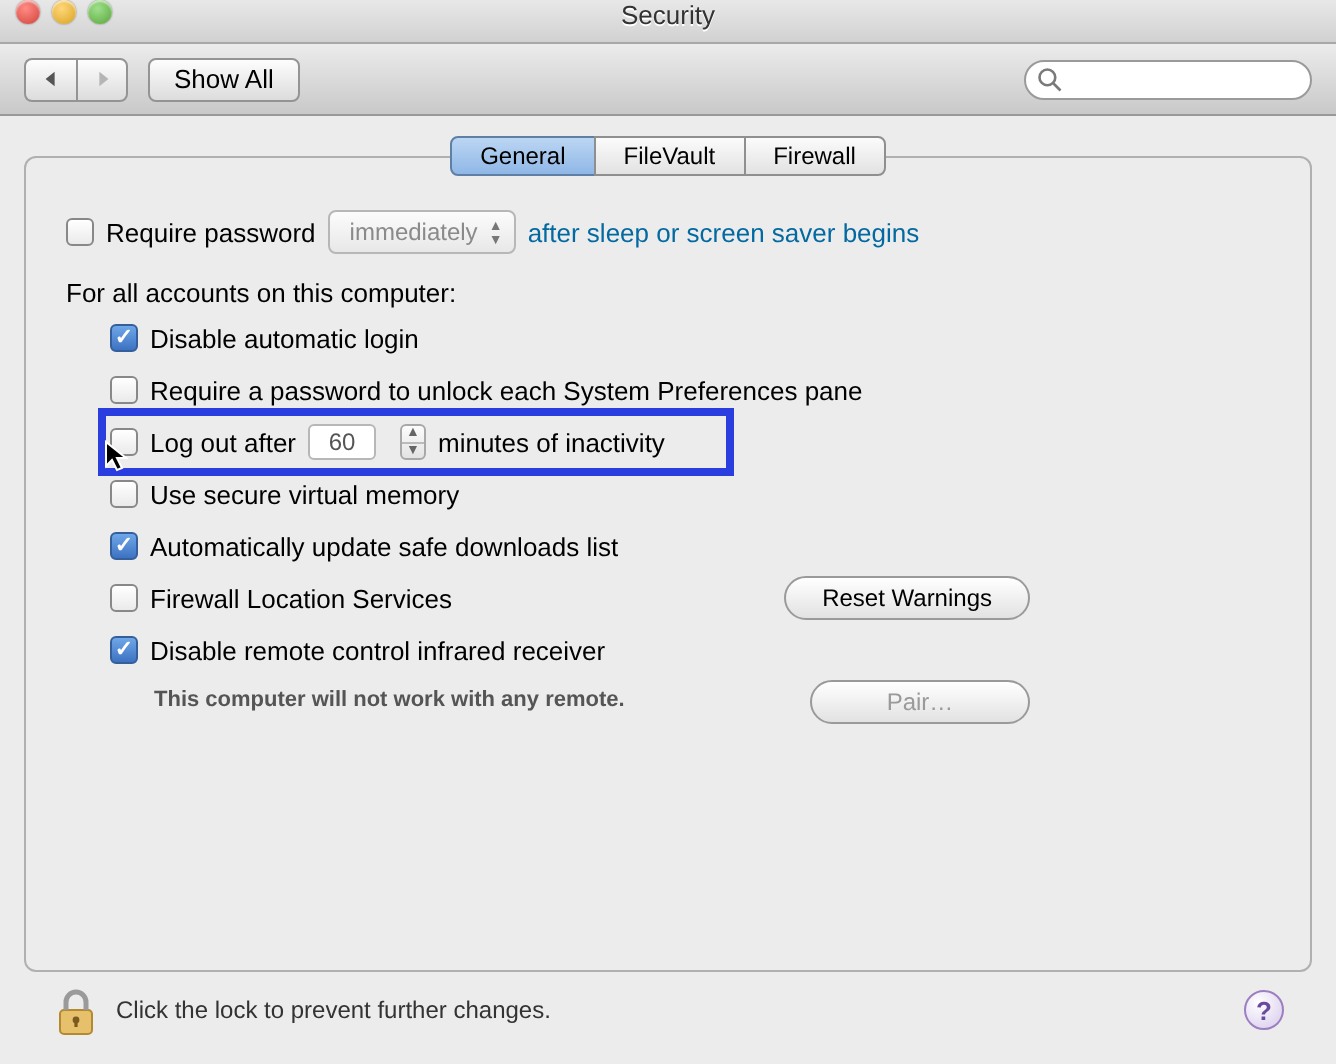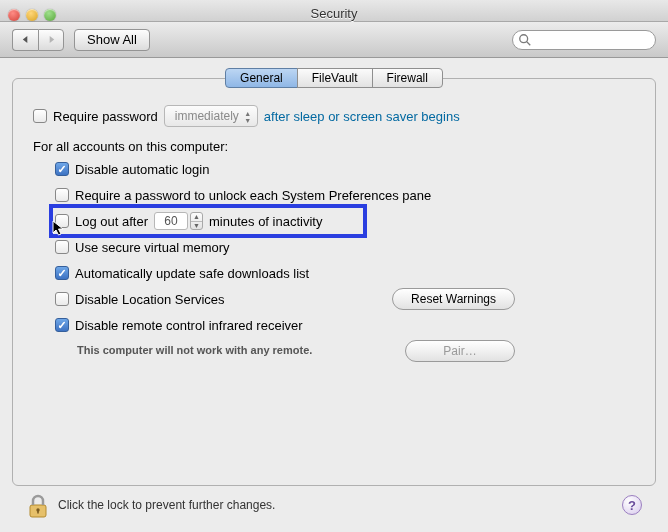--- a/index.html
+++ b/index.html
@@ -20,21 +20,21 @@
     display: flex;
     flex-direction: column;
     box-shadow: 0 1px 4px rgba(0,0,0,0.3);
   }
   
   .titlebar {
     height: 22px;
     background: linear-gradient(#e8e8e8, #d1d1d1);
     border-bottom: 1px solid #a8a8a8;
     display: flex;
-    align-items: flex-end;
+    align-items: flex-start;
     position: relative;
   }
   .traffic {
     display: flex;
     gap: 6px;
     margin-left: 8px;
   }
   .traffic .dot {
     width: 12px; height: 12px; border-radius: 50%;
     box-shadow: inset 0 1px 1px rgba(255,255,255,0.6), 0 0 1px rgba(0,0,0,0.5);
@@ -183,21 +183,21 @@
     font-size: 12px;
     color:#8a8a8a;
   }
   .popup .arrows {
     position:absolute; right:3px; top:3px;
     width:12px; height:16px;
     display:flex; flex-direction:column; align-items:center; justify-content:center;
     font-size: 7px; color:#777; line-height:7px;
   }
   .stepper-field {
-    display:flex; align-items:center; gap:2px;
+    display:flex; align-items:center; gap:12px;
   }
   .stepper-input {
     width: 34px; height: 18px;
     border: 1px solid #b7b7b7;
     border-radius: 3px;
     background:#fff;
     text-align:center;
     font-size:12px;
     color:#555;
   }
@@ -364,21 +364,21 @@
         <span class="label">Use secure virtual memory</span>
       </div>
 
       <div class="row indent">
         <span class="chk checked"></span>
         <span class="label">Automatically update safe downloads list</span>
       </div>
 
       <div class="row indent reset-row">
         <span class="chk"></span>
-        <span class="label">Disable Location Services</span>
+        <span class="label">Firewall Location Services</span>
         <span class="pillbtn">Reset Warnings</span>
       </div>
 
       <div class="row indent">
         <span class="chk checked"></span>
         <span class="label">Disable remote control infrared receiver</span>
       </div>
 
       <div class="row pair-row">
         <span class="subnote">This computer will not work with any remote.</span>

